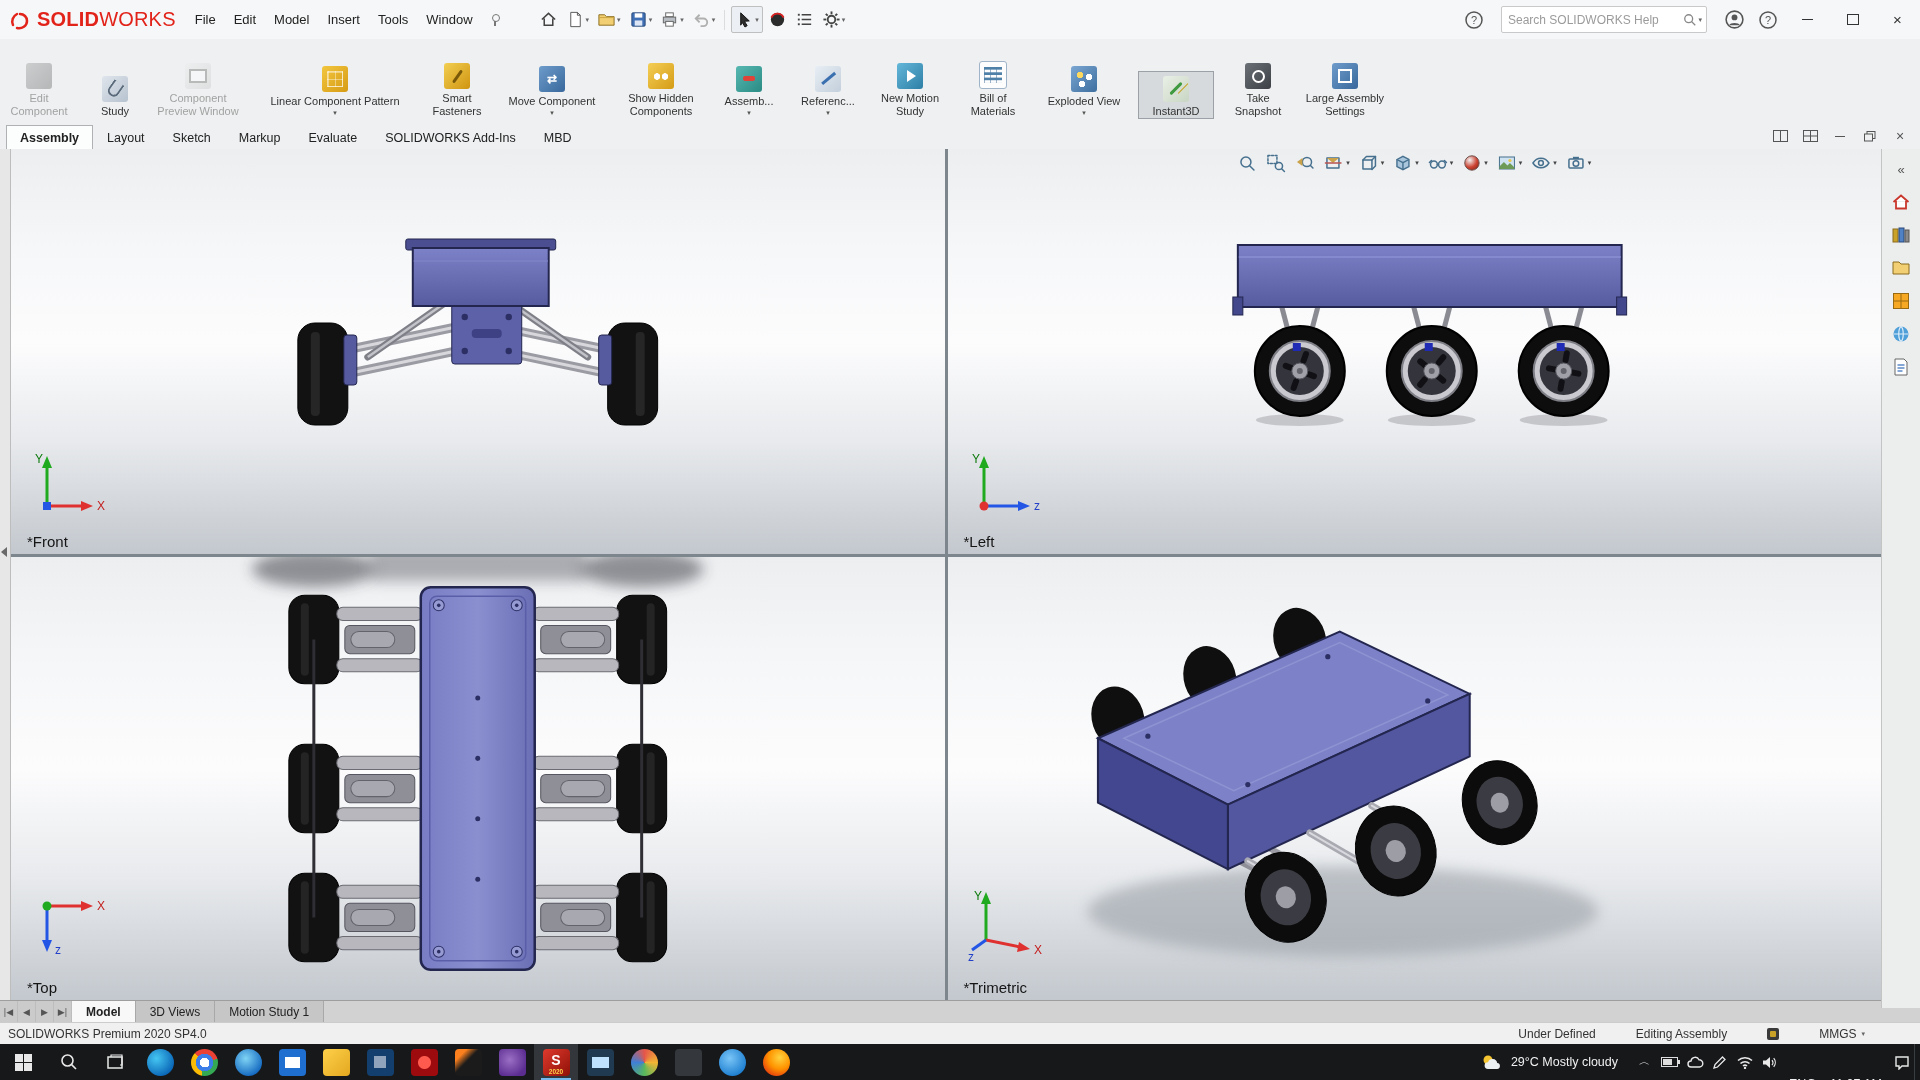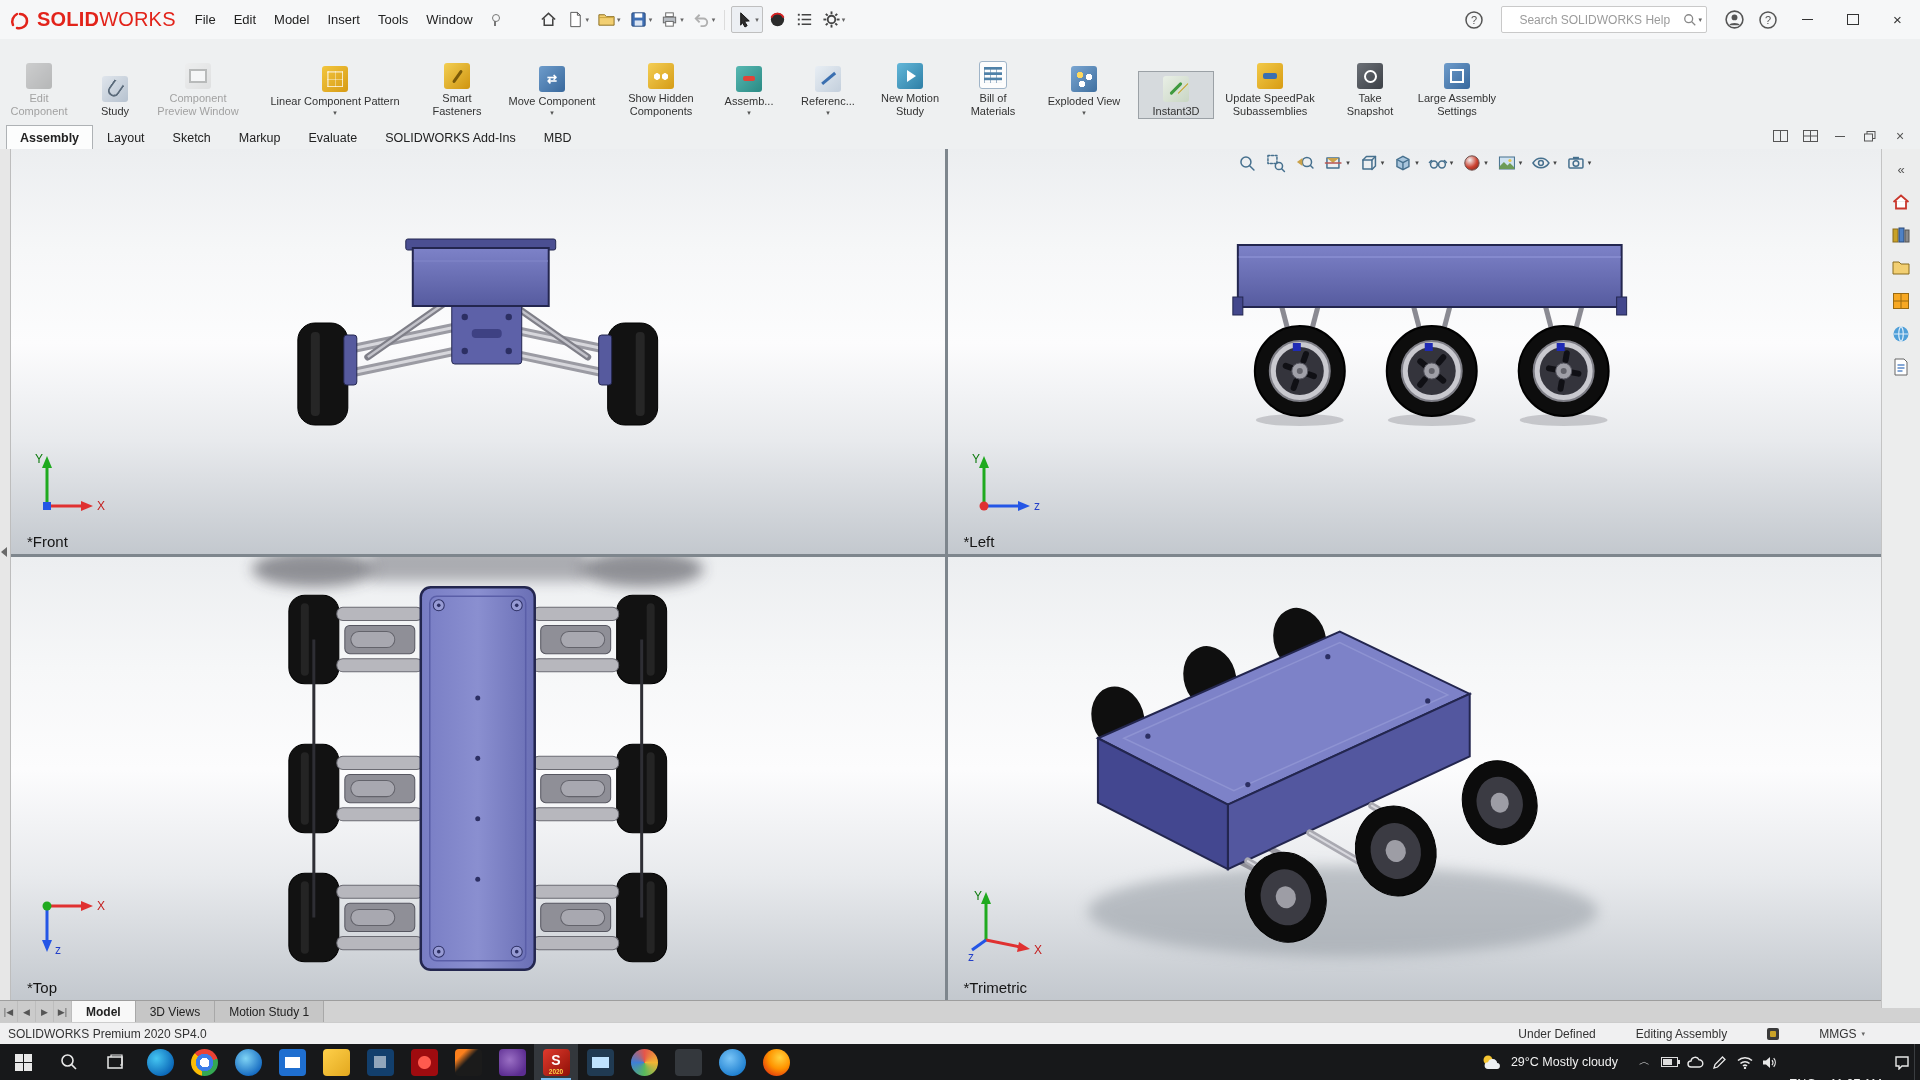--- a/index.html
+++ b/index.html
@@ -21,21 +21,21 @@
   .qbtn{display:flex;align-items:center;padding:3px 3px;border-radius:2px;}
   .qcaret{font-size:7px;color:#666;margin-left:1px;}
   .qsep{width:1px;height:20px;background:#dcdcdc;margin:0 4px;}
   .sel-box{border:1px solid #bfbfbf;background:#eceff3;border-radius:2px;}
   .mb-title{position:absolute;left:50%;top:0;transform:translateX(-50%);line-height:39px;
             font-size:13.5px;color:#1b1b1b;white-space:nowrap;}
   .mb-right{margin-left:auto;display:flex;align-items:center;height:100%;}
   .search-box{display:flex;align-items:center;width:196px;height:25px;background:#fff;
               border:1px solid #c9c9c9;border-radius:2px;padding:0 4px;margin:0 10px;}
   .search-box input{flex:1;border:none;outline:none;font-size:12px;color:#444;background:transparent;
-                    font-family:"Liberation Sans", sans-serif;min-width:0;text-align:center;}
+                    font-family:"Liberation Sans", sans-serif;min-width:0;}
   .search-box input::placeholder{color:#9b9b9b;}
   .round-ic{width:26px;height:26px;display:flex;align-items:center;justify-content:center;margin:0 4px;}
   .win-btn{width:45px;height:100%;display:flex;align-items:center;justify-content:center;}
   .wb-min{width:11px;height:1px;background:#333;}
   .wb-max{width:10px;height:9px;border:1px solid #333;}
   .wb-close{font-size:15px;color:#333;line-height:1;}
 
   
   .ribbon{position:absolute;left:0;top:39px;right:0;height:80px;background:#eef0f1;
           display:flex;align-items:flex-end;overflow:hidden;}
@@ -416,24 +416,20 @@
     <span class="rsep"></span>
     <div class="rbtn w80">
       <span class="ric ri-explode"></span>
       <span class="rlabel">Exploded View</span>
       <span class="rcaret">▾</span>
     </div>
     <span class="rsep"></span>
     <div class="rbtn active w60">
       <span class="ric ri-instant"></span>
       <span class="rlabel">Instant3D</span>
-    </div>
-    <div class="rbtn w95">
-      <span class="ric ri-speedpak"></span>
-      <span class="rlabel">Update SpeedPak Subassemblies</span>
     </div>
     <span class="rsep"></span>
     <div class="rbtn w58">
       <span class="ric ri-snap"></span>
       <span class="rlabel">Take Snapshot</span>
     </div>
     <div class="rbtn w82">
       <span class="ric ri-las"></span>
       <span class="rlabel">Large Assembly Settings</span>
     </div>

